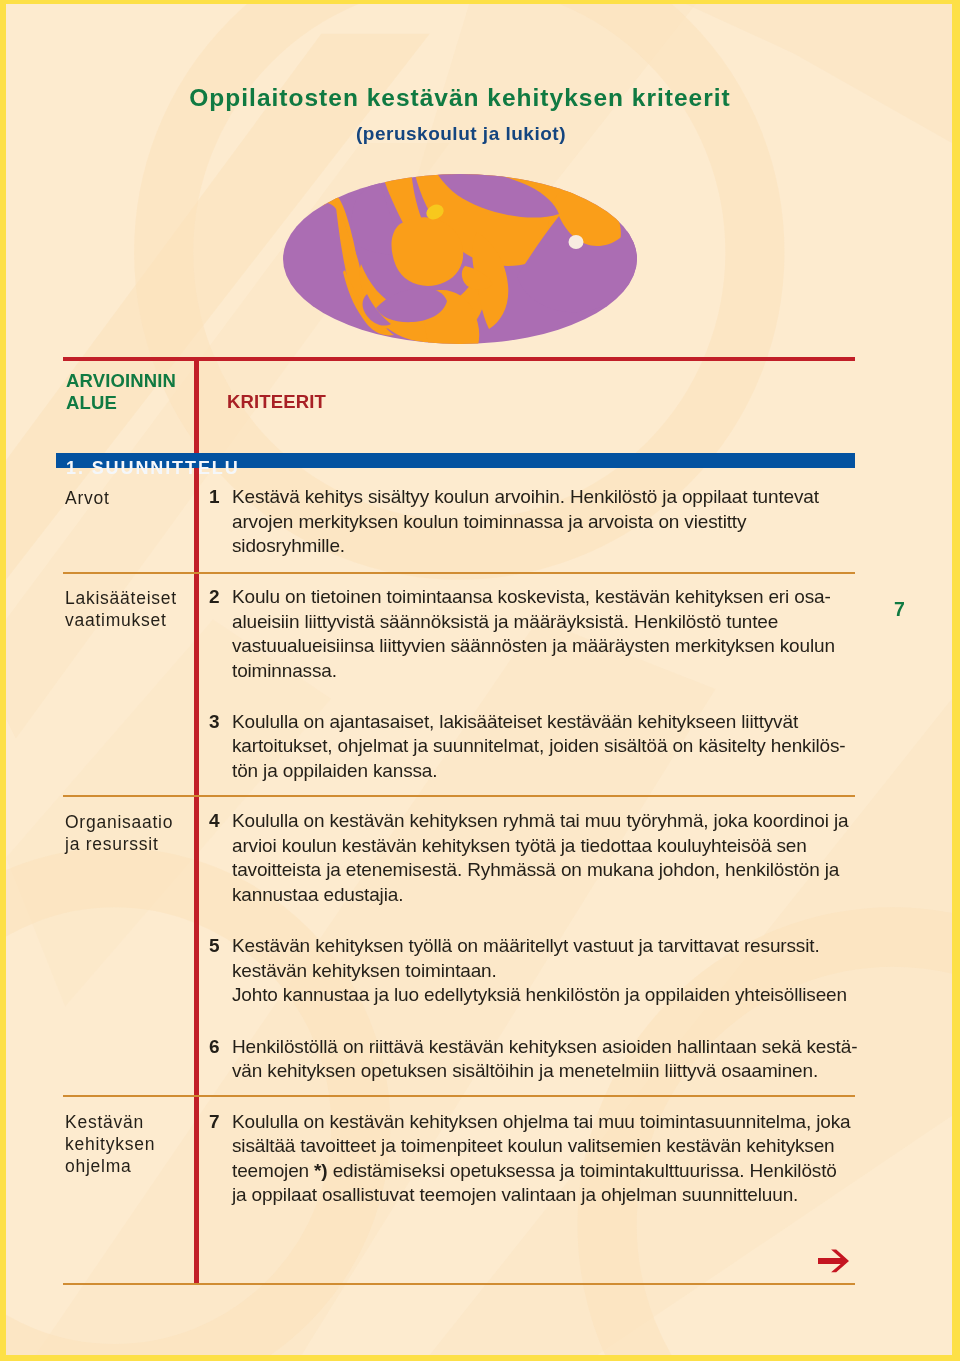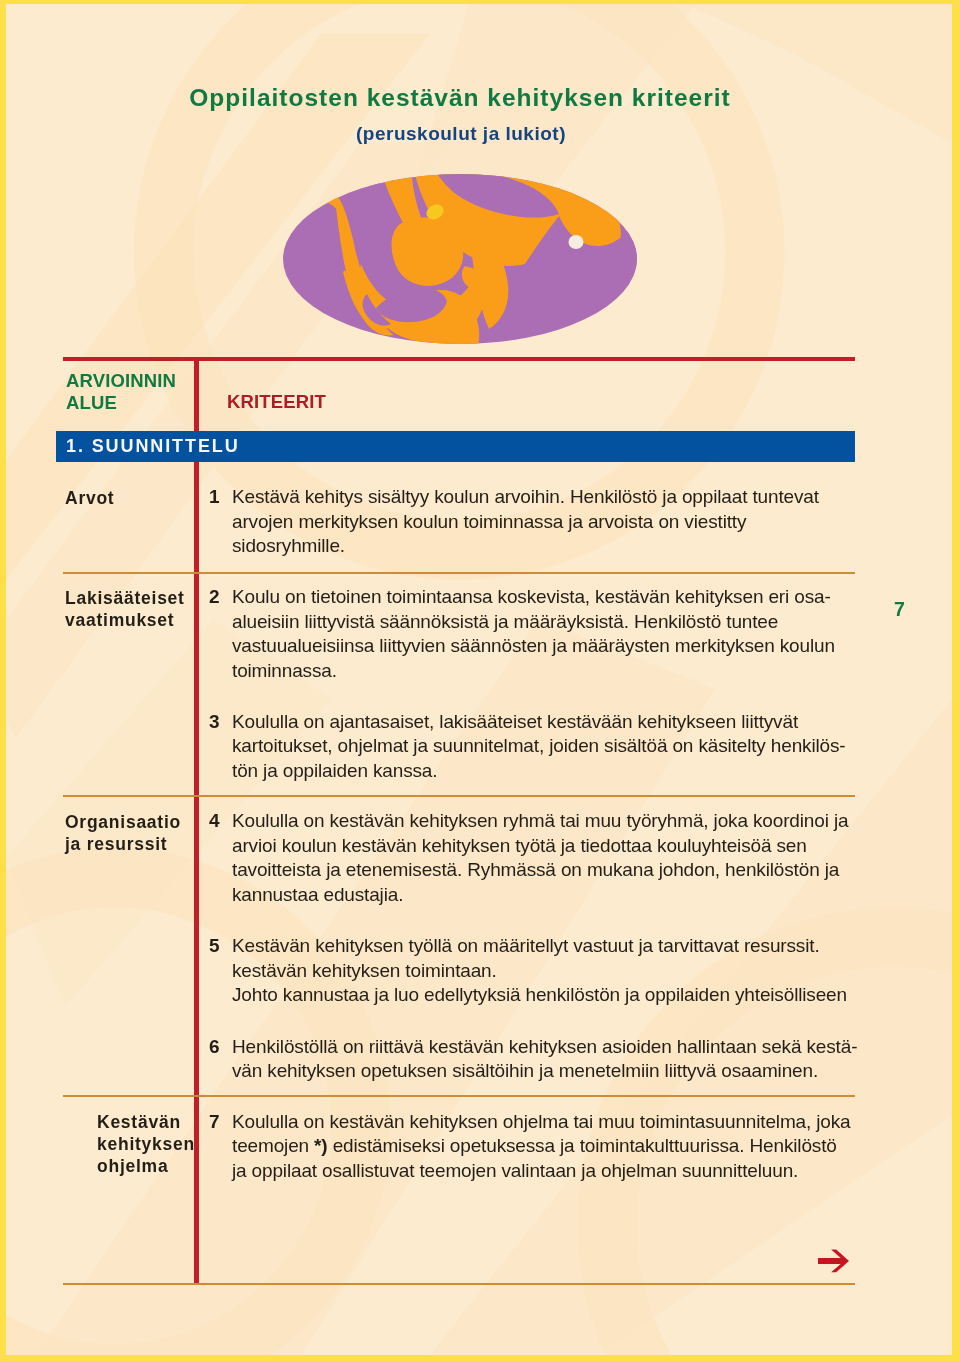--- a/index.html
+++ b/index.html
@@ -18,25 +18,25 @@
 
   
   .topline{position:absolute;left:63px;top:357px;width:792px;height:4px;background:#c11f28;}
   .vline{position:absolute;left:193.5px;top:357px;width:5px;height:926px;background:#c11f28;}
   .hrule{position:absolute;left:63px;width:792px;height:2px;background:#d08c32;}
 
   .colhead{position:absolute;color:#107a42;font-size:18.5px;font-weight:bold;
            letter-spacing:.15px;line-height:22px;}
   .colhead2{position:absolute;color:#a82025;font-size:18.5px;font-weight:bold;letter-spacing:.15px;margin-top:21px;}
 
-  .secbar{position:absolute;left:56px;top:431px;width:799px;height:31px;background:#0352a0;}
+  .secbar{position:absolute;left:56px;top:453px;width:799px;height:15px;background:#0352a0;}
   .secbar span{position:absolute;left:10px;top:4px;color:#f4f7fb;font-size:18px;
                font-weight:bold;letter-spacing:1.9px;line-height:22px;}
 
-  .rowlabel{position:absolute;left:65px;color:#231f18;font-size:17.5px;font-weight:bold;
+  .rowlabel{position:absolute;left:65px;color:#231f18;font-size:17.5px;font-weight:normal;
             letter-spacing:.75px;line-height:22px;white-space:pre-line;}
 
   .item{position:absolute;left:209px;width:680px;color:#231f18;font-size:19px;
         line-height:24.5px;letter-spacing:-.15px;}
   .item .num{position:absolute;left:0;top:0;font-weight:bold;font-size:19px;letter-spacing:0;}
   .item .txt{display:block;margin-left:23px;}
   .item .line{display:block;white-space:pre;}
 
   .pagenum{position:absolute;left:894px;top:598px;color:#107a42;font-size:19.5px;font-weight:bold;line-height:22px;}
   .arrow{position:absolute;left:818px;top:1249px;}
@@ -207,25 +207,26 @@
           <span class="line">Johto kannustaa ja luo edellytyksiä henkilöstön ja oppilaiden yhteisölliseen</span>
         </span>
       </div>
       <div class="item" style="top: 1034.8px;">
         <span class="num">6</span>
         <span class="txt">
           <span class="line">Henkilöstöllä on riittävä kestävän kehityksen asioiden hallintaan sekä kestä-</span>
           <span class="line">vän kehityksen opetuksen sisältöihin ja menetelmiin liittyvä osaaminen.</span>
         </span>
       </div>
-      <div class="rowlabel" style="top: 1110.5px; margin-left: 32px;">Kestävän
+      <div class="rowlabel" style="top: 1110.5px;">Kestävän
 kehityksen
 ohjelma</div>
       <div class="item" style="top: 1109.6px;">
         <span class="num">7</span>
         <span class="txt">
           <span class="line">Koululla on kestävän kehityksen ohjelma tai muu toimintasuunnitelma, joka</span>
+          <span class="line">sisältää tavoitteet ja toimenpiteet koulun valitsemien kestävän kehityksen</span>
           <span class="line"><span>teemojen </span><b>*)</b><span> edistämiseksi opetuksessa ja toimintakulttuurissa. Henkilöstö</span></span>
           <span class="line">ja oppilaat osallistuvat teemojen valintaan ja ohjelman suunnitteluun.</span>
         </span>
       </div>
     </div>
 </div>
 
 </body></html>

